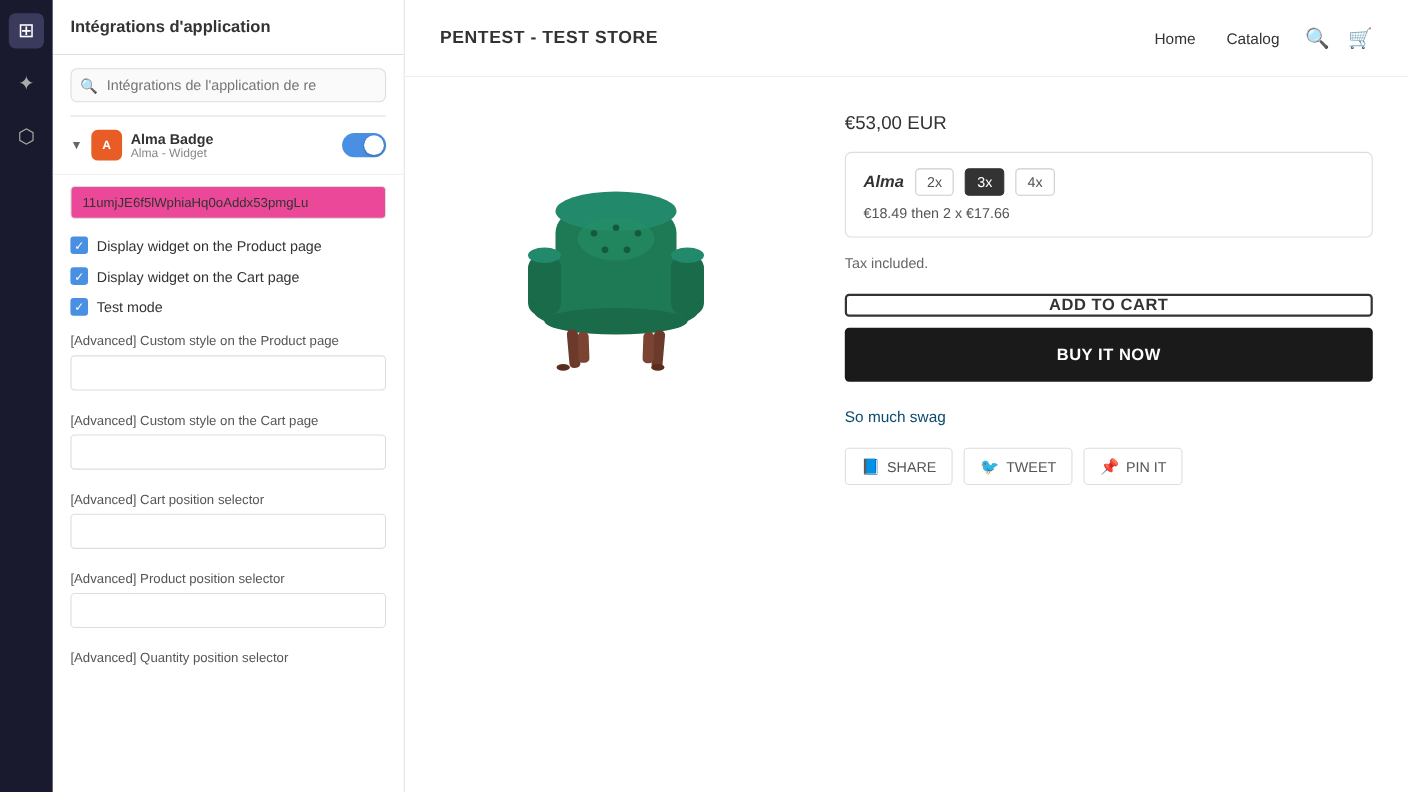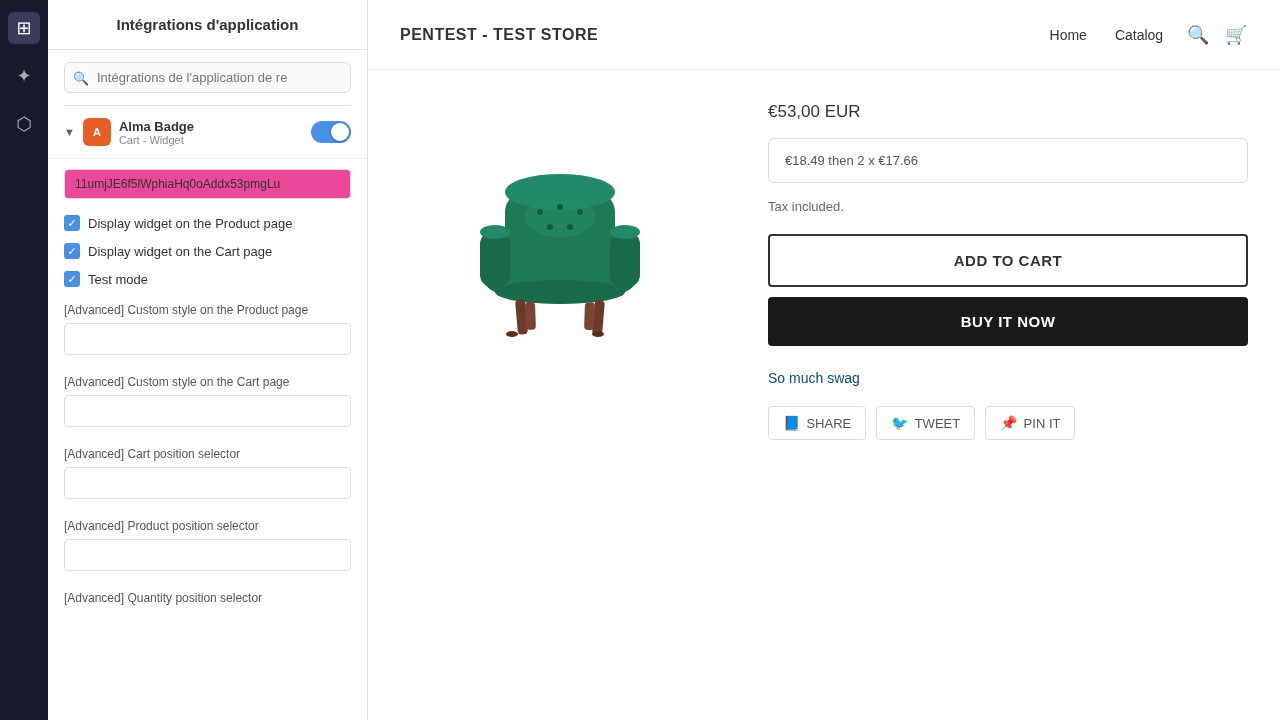--- a/index.html
+++ b/index.html
@@ -8,21 +8,21 @@
     .main-layout { display: flex; flex: 1; overflow: hidden; }
 
     
     .icon-rail { width: 48px; background: #1a1a2e; display: flex; flex-direction: column; align-items: center; padding-top: 12px; gap: 16px; }
     .icon-rail-item { width: 32px; height: 32px; display: flex; align-items: center; justify-content: center; border-radius: 6px; cursor: pointer; color: #aaa; font-size: 18px; }
     .icon-rail-item.active { background: #3a3a5c; color: white; }
 
     
     .left-panel { width: 320px; background: white; border-right: 1px solid #e0e0e0; display: flex; flex-direction: column; overflow-y: auto; }
 
-    .left-panel-header { padding: 16px; border-bottom: 1px solid #e0e0e0; text-align: center; }
+    .left-panel-header { padding: 16px; border-bottom: 1px solid #e0e0e0; }
     .left-panel-title { font-size: 15px; font-weight: 600; color: #333; }
 
     .search-box { margin: 12px 16px; position: relative; }
     .search-box input { width: 100%; padding: 7px 12px 7px 32px; border: 1px solid #ddd; border-radius: 6px; font-size: 13px; color: #555; background: #fafafa; }
     .search-box .search-icon-inner { position: absolute; left: 9px; top: 50%; transform: translateY(-50%); color: #999; font-size: 13px; }
 
     .integration-item { padding: 12px 16px; border-bottom: 1px solid #f0f0f0; }
     .integration-header { display: flex; align-items: center; gap: 8px; cursor: pointer; }
     .integration-arrow { color: #666; font-size: 11px; }
     .integration-icon { width: 28px; height: 28px; background: #e85d26; border-radius: 6px; display: flex; align-items: center; justify-content: center; color: white; font-size: 11px; font-weight: bold; }
@@ -66,21 +66,21 @@
 
     .alma-widget { border: 1px solid #ddd; border-radius: 6px; padding: 14px 16px; margin-bottom: 16px; }
     .alma-widget-row { display: flex; align-items: center; gap: 10px; margin-bottom: 8px; }
     .alma-brand { font-size: 15px; font-weight: 700; font-style: italic; color: #333; }
     .alma-option { padding: 4px 10px; border: 1px solid #ccc; border-radius: 4px; font-size: 13px; color: #555; cursor: pointer; }
     .alma-option.selected { background: #333; color: white; border-color: #333; }
     .alma-detail { font-size: 13px; color: #555; }
 
     .tax-note { font-size: 13px; color: #666; margin-bottom: 20px; }
 
-    .btn-add-cart { width: 100%; padding: 16px; background: white; border: 2px solid #333; border-radius: 4px; font-size: 15px; font-weight: 600; color: #333; cursor: pointer; margin-bottom: 10px; letter-spacing: 0.5px; text-transform: uppercase; }
+    .btn-add-cart { width: 100%; background: white; border: 2px solid #333; border-radius: 4px; font-size: 15px; font-weight: 600; color: #333; cursor: pointer; margin-bottom: 10px; letter-spacing: 0.5px; text-transform: uppercase; }
     .btn-buy-now { width: 100%; padding: 16px; background: #1a1a1a; border: none; border-radius: 4px; font-size: 15px; font-weight: 600; color: white; cursor: pointer; letter-spacing: 0.5px; text-transform: uppercase; margin-bottom: 24px; }
 
     .product-tagline { font-size: 14px; color: #0c4a6e; margin-bottom: 20px; }
 
     .social-share { display: flex; gap: 10px; flex-wrap: wrap; }
     .share-btn { display: flex; align-items: center; gap: 6px; padding: 8px 14px; border: 1px solid #ddd; border-radius: 4px; font-size: 13px; color: #555; cursor: pointer; background: white; }
     .share-icon { font-size: 14px; }
 
     .divider { height: 1px; background: #e0e0e0; margin: 0 16px; }
   </style>
@@ -106,21 +106,21 @@
     </div>
 
     <div class="divider"></div>
 
     <div class="integration-item">
       <div class="integration-header">
         <span class="integration-arrow">▼</span>
         <div class="integration-icon">A</div>
         <div class="integration-info">
           <div class="integration-name">Alma Badge</div>
-          <div class="integration-sub">Cart - Widget</div>
+          <div class="integration-sub">Alma - Widget</div>
         </div>
         <div class="toggle">
           <div class="toggle-thumb"></div>
         </div>
       </div>
     </div>
 
     <div class="field-section">
       <input type="text" class="field-input" value="11umjJE6f5lWphiaHq0oAddx53pmgLu" style="">
     </div>
@@ -224,20 +224,26 @@
             <circle cx="100" cy="75" r="3" fill="#155a3f"></circle>
             <circle cx="120" cy="75" r="3" fill="#155a3f"></circle>
           </svg>
         </div>
       </div>
 
       <div class="product-details">
         <div class="product-price">€53,00 EUR</div>
 
         <div class="alma-widget">
+          <div class="alma-widget-row">
+            <span class="alma-brand">Alma</span>
+            <span class="alma-option">2x</span>
+            <span class="alma-option selected">3x</span>
+            <span class="alma-option">4x</span>
+          </div>
           <div class="alma-detail">€18.49 then 2 x €17.66</div>
         </div>
 
         <div class="tax-note">Tax included.</div>
 
         <button class="btn-add-cart">ADD TO CART</button>
         <button class="btn-buy-now">BUY IT NOW</button>
 
         <div class="product-tagline">So much swag</div>
 

